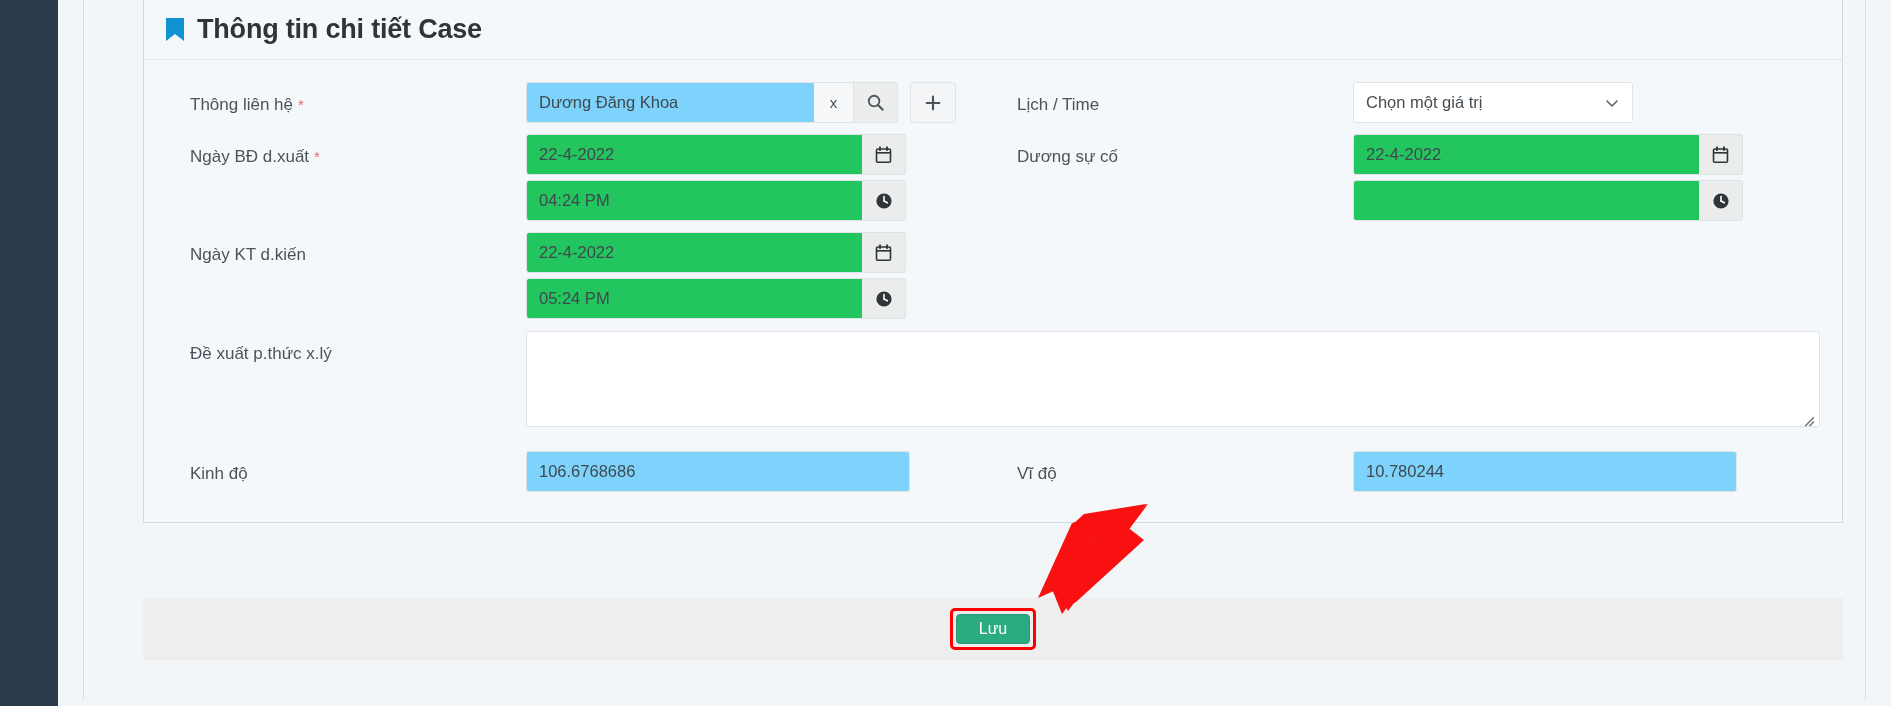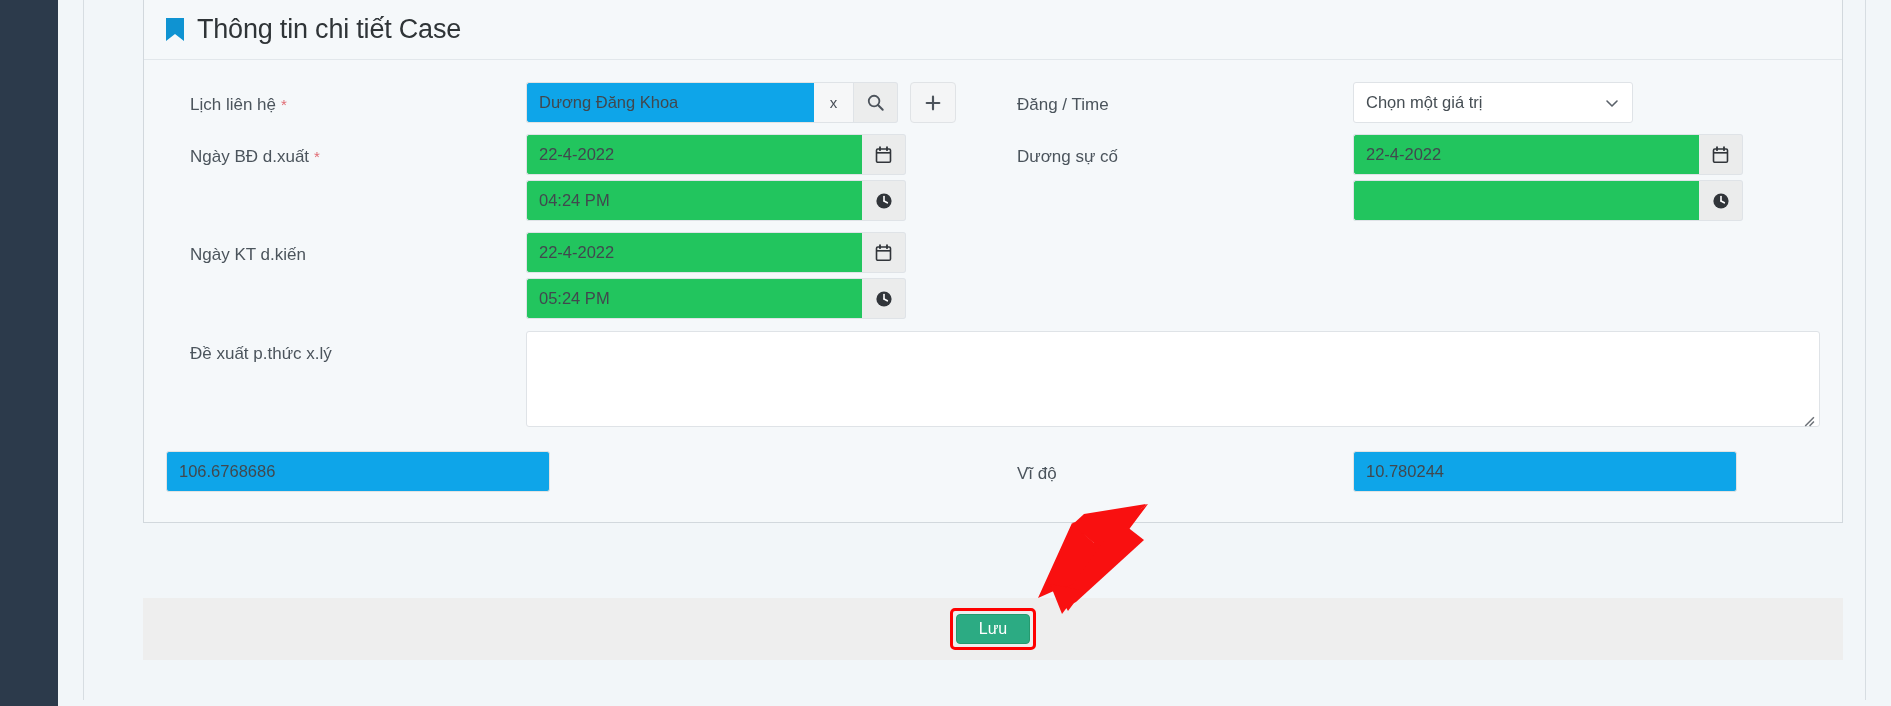--- a/index.html
+++ b/index.html
@@ -70,21 +70,21 @@
   .header-icon {
     width: 22px;
     height: 26px;
     margin-right: 11px;
     flex: none;
     display: block;
   }
   .card-title {
     font-size: 27px;
     color: #2f3437;
-    font-weight: normal;
+    font-weight: bold;
     letter-spacing: -0.2px;
     line-height: 1;
   }
   .card-body {
     padding: 22px 22px 26px 22px;
   }
   
   .form-row {
     display: flex;
     width: 100%;
@@ -129,21 +129,21 @@
     background: #22c55e;
     font-size: 16.5px;
     color: #41484e;
     padding: 0 12px;
     box-sizing: border-box;
     outline: none;
     font-family: "Liberation Sans", sans-serif;
     border-radius: 3px;
   }
   .inp.readonly {
-    background: #0ea5e9;
+    background: #7dd3fc;
     border-color: #e3e3e2;
     color: #41484e;
   }
   .inp::placeholder { color: #9aa3ab; }
 
   .contact-input {
     width: 288px;
     border-radius: 3px 0 0 3px;
     border-right: none;
   }
@@ -320,21 +320,21 @@
           <path d="M2 1 H20 V24 L11 17 L2 24 Z" fill="#0f93d2"></path>
         </svg>
         <div class="card-title">Thông tin chi tiết Case</div>
       </div>
 
       <div class="card-body">
 
         <div class="form-row">
           <div class="col">
             <div class="lbl">
-              <span>Lịch liên hệ</span><span class="req">*</span>
+              <span>Thông liên hệ</span><span class="req">*</span>
             </div>
             <div class="fieldwrap">
               <div class="input-group">
                 <input class="inp readonly contact-input" type="text" readonly="" value="Dương Đăng Khoa" style="">
                 <div class="btn-x">x</div>
                 <div class="btn-search">
                   <svg width="19" height="19" viewBox="0 0 20 20">
                     <circle cx="8.5" cy="8.5" r="5.6" fill="none" stroke="#4c535b" stroke-width="1.9"></circle>
                     <line x1="12.6" y1="12.6" x2="17.6" y2="17.6" stroke="#4c535b" stroke-width="2.1" stroke-linecap="round"></line>
                   </svg>
@@ -343,21 +343,21 @@
                   <svg width="18" height="18" viewBox="0 0 20 20">
                     <line x1="10" y1="3" x2="10" y2="17" stroke="#4c535b" stroke-width="2.4" stroke-linecap="round"></line>
                     <line x1="3" y1="10" x2="17" y2="10" stroke="#4c535b" stroke-width="2.4" stroke-linecap="round"></line>
                   </svg>
                 </div>
               </div>
             </div>
           </div>
 
           <div class="col">
-            <div class="lbl">Đăng / Time</div>
+            <div class="lbl">Lịch / Time</div>
             <div class="fieldwrap">
               <div class="select-box">
                 <span class="select-val">Chọn một giá trị</span>
                 <svg class="chev" viewBox="0 0 16 16">
                   <polyline points="3,6 8,11 13,6" fill="none" stroke="#5a6169" stroke-width="1.6" stroke-linecap="round" stroke-linejoin="round"></polyline>
                 </svg>
               </div>
             </div>
           </div>
         </div>
@@ -458,20 +458,21 @@
               <svg class="ta-handle" viewBox="0 0 12 12">
                 <line x1="11" y1="3" x2="3" y2="11" stroke="#6d7278" stroke-width="1.4"></line>
                 <line x1="11" y1="7" x2="7" y2="11" stroke="#6d7278" stroke-width="1.4"></line>
               </svg>
             </div>
           </div>
         </div>
 
         <div class="form-row" style="margin-top:20px; margin-bottom:4px;">
           <div class="col">
+            <div class="lbl">Kinh độ</div>
             <div class="fieldwrap">
               <input class="inp readonly coord-input" type="text" readonly="" value="106.6768686" style="">
             </div>
           </div>
           <div class="col">
             <div class="lbl">Vĩ độ</div>
             <div class="fieldwrap">
               <input class="inp readonly coord-input" type="text" readonly="" value="10.780244" style="">
             </div>
           </div>

